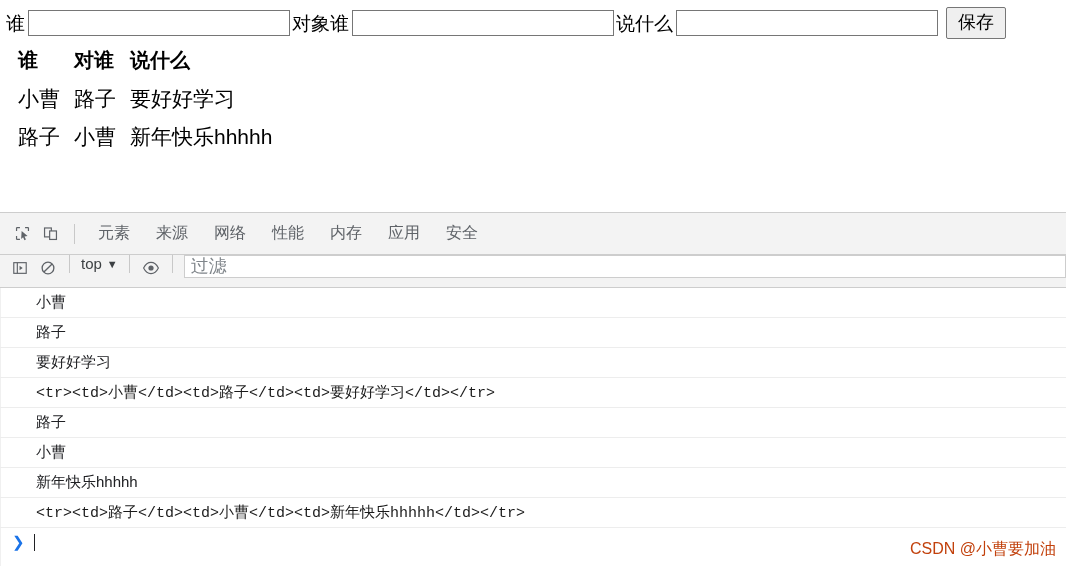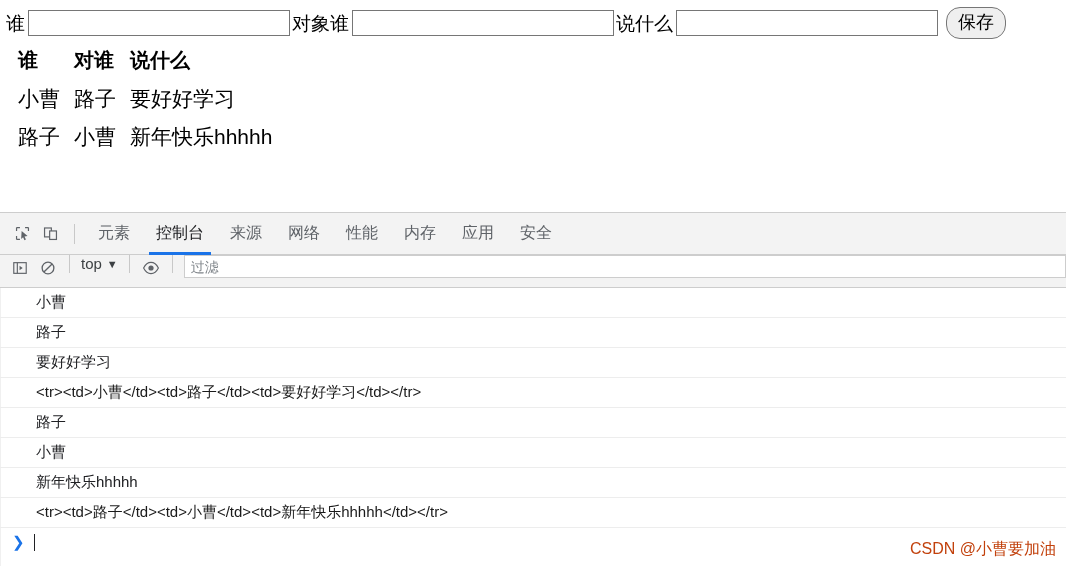--- a/index.html
+++ b/index.html
@@ -56,21 +56,21 @@
 
   .save-button {
     margin-left: 8px;
     height: 32px;
     min-width: 60px;
     font-size: 18px;
     font-family: "Liberation Sans", sans-serif;
     color: #000;
     background: #efefef;
     border: 1px solid #767676;
-    border-radius: 14px;
+    border-radius: 2px;
     padding: 1px 10px 3px 10px;
     box-sizing: border-box;
     cursor: pointer;
     line-height: 1;
   }
 
   
   .data-table {
     border-collapse: collapse;
     margin: 8px 0 0 16px;
@@ -185,21 +185,21 @@
     cursor: pointer;
   }
   .cb-filter {
     flex: 1;
     height: 23px;
     margin-left: 4px;
     margin-right: 0;
     border: 1px solid #cdcdcd;
     background: #ffffff;
     box-sizing: border-box;
-    font-size: 14px;
+    font-size: 18px;
     font-family: "Liberation Sans", sans-serif;
     color: #0f766e;
     padding: 8px 6px;
     outline: none;
   }
   .cb-filter::placeholder { color: #80868b; }
 
   
   .dt-console {
     height: 278px;
@@ -222,21 +222,21 @@
     left: 0; top: 0; bottom: 0;
     width: 4px;
   }
   .log-text {
     font-size: 15px;
     color: #202124;
     font-family: "Liberation Sans", sans-serif;
     white-space: nowrap;
   }
   .log-text.mono {
-    font-family: Liberation Sans, sans-serif;
+    font-family: Liberation Mono, monospace;
     font-size: 15px;
     color: #1a1a1a;
   }
   .log-gutter {
     position: absolute;
     left: 0; top: 0; bottom: 0;
     width: 1px;
     background: #f0f0f0;
   }
 
@@ -326,21 +326,20 @@
     <div class="dt-icon-btn">
       <svg width="17" height="17" viewBox="0 0 20 20" fill="none" stroke="#5f6368" stroke-width="1.4">
         <rect x="3" y="3.5" width="8" height="10.5"></rect>
         <rect x="9" y="7" width="8" height="10" fill="#f3f3f3"></rect>
       </svg>
     </div>
 
     <div class="dt-sep"></div>
 
     <div class="dt-tab">元素</div>
-    <div class="dt-tab active">控制台</div>
     <div class="dt-tab">来源</div>
     <div class="dt-tab">网络</div>
     <div class="dt-tab">性能</div>
     <div class="dt-tab">内存</div>
     <div class="dt-tab">应用</div>
     <div class="dt-tab">安全</div>
   </div>
 
   <div class="dt-consolebar">
 

